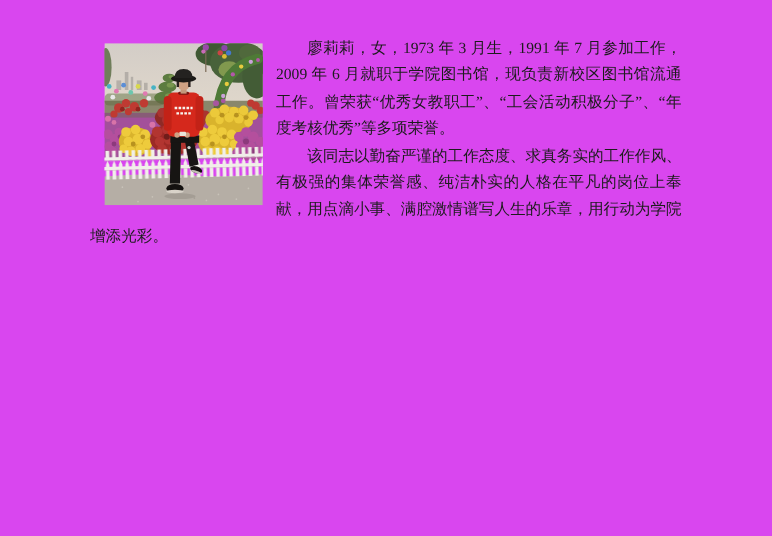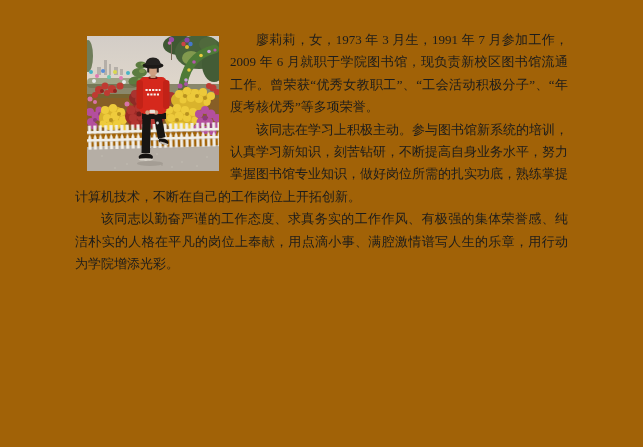--- a/index.html
+++ b/index.html
@@ -1,20 +1,20 @@
 <!DOCTYPE html>
 <html><head>
 <meta charset="utf-8">
 <style>
   html, body { margin: 0; padding: 0; background: #ffffff; }
   .page {
     position: relative;
     width: 643px;
     height: 447px;
-    background: #a16207;
+    background: #d946ef;
     overflow: hidden;
   }
   .doc-body {
     box-sizing: border-box;
     width: 643px;
     padding: 29px 75px 0 75px;
     font-family: "Liberation Serif", "DejaVu Serif", serif;
     font-size: 13px;
     line-height: 22.4px;
     color: #1c1c1c;
@@ -296,17 +296,16 @@
           <ellipse cx="66" cy="29.5" rx="10.5" ry="3.2" fill="#1b1917"></ellipse>
           <path d="M58.5,29 Q58.5,21.5 66,21.5 Q73.5,21.5 73.5,29 Z" fill="#242220"></path>
           <circle cx="60.5" cy="76.5" r="2.2" fill="#cfa183"></circle>
           <circle cx="69" cy="76.5" r="2.2" fill="#cfa183"></circle>
           <rect x="62.5" y="73.8" width="5.5" height="3.6" rx="0.8" fill="#e9e4d9"></rect>
         </g>
       </svg>
     </div>
 
     <p>廖莉莉，女，1973 年 3 月生，1991 年 7 月参加工作，2009 年 6 月就职于学院图书馆，现负责新校区图书馆流通工作。曾荣获“优秀女教职工”、“工会活动积极分子”、“年度考核优秀”等多项荣誉。</p>
-    <p>该同志在学习上积极主动。参与图书馆新系统的培训，认真学习新知识，刻苦钻研，不断提高自身业务水平，努力掌握图书馆专业知识，做好岗位所需的扎实功底，熟练掌提计算机技术，不断在自己的工作岗位上开拓创新。</p>
     <p>该同志以勤奋严谨的工作态度、求真务实的工作作风、有极强的集体荣誉感、纯洁朴实的人格在平凡的岗位上奉献，用点滴小事、满腔激情谱写人生的乐章，用行动为学院增添光彩。</p>
 
   </div>
 </div>
 
 </body></html>

